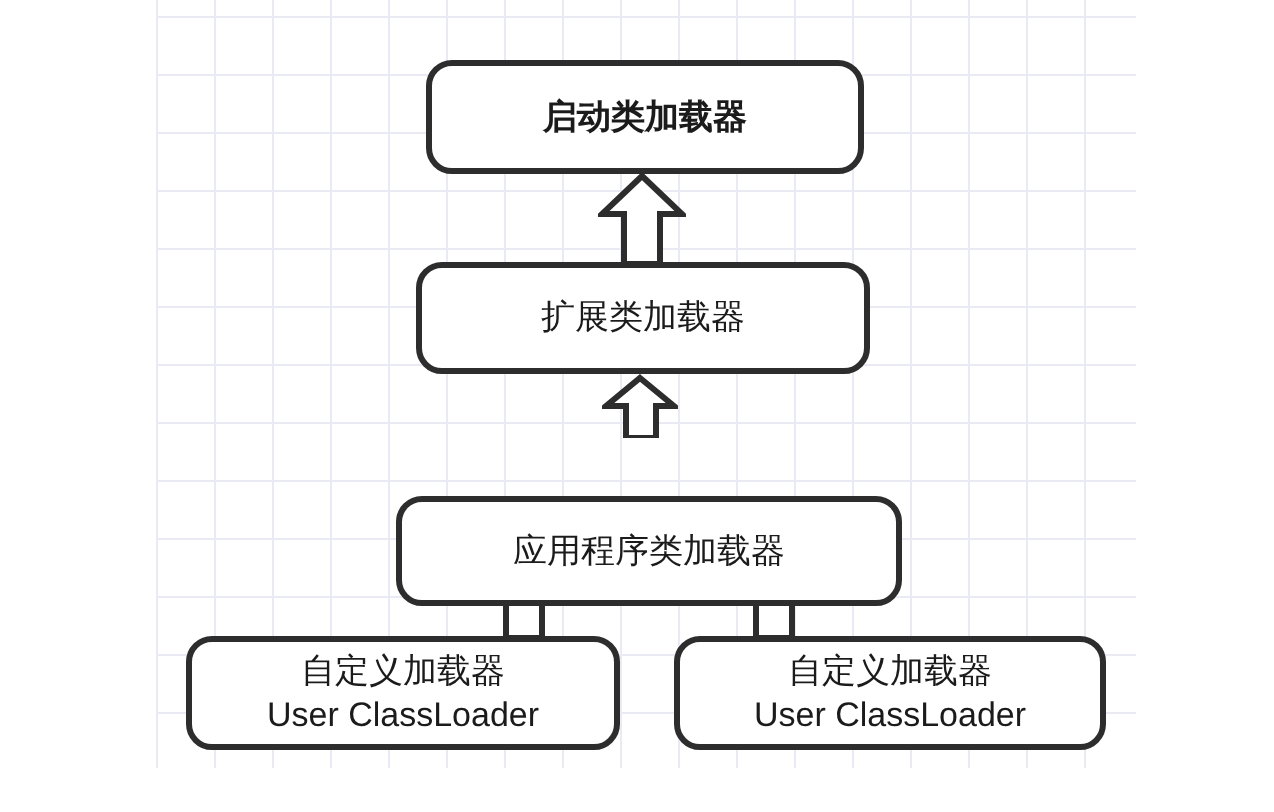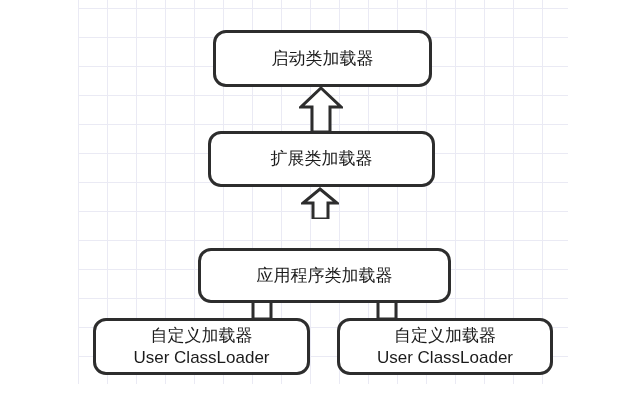--- a/index.html
+++ b/index.html
@@ -45,21 +45,21 @@
     display: block;
   }
 </style>
 </head>
 <body>
 
 <div id="canvas">
 
   <div class="grid"></div>
 
-  <div class="node" style="left:213px; top:30px; width:219px; height:57px;">
+  <div class="node" style="left:213px; top:30px; width:219px; height:57px;font-weight:bold;">
     <div class="zh">启动类加载器</div>
   </div>
 
   <div class="node" style="left:208px; top:131px; width:227px; height:56px;text-align:right;">
     <div class="zh">扩展类加载器</div>
   </div>
 
   <div class="node" style="left:198px; top:218px; width:253px; height:55px;margin-top:30px;">
     <div class="zh">应用程序类加载器</div>
   </div>

